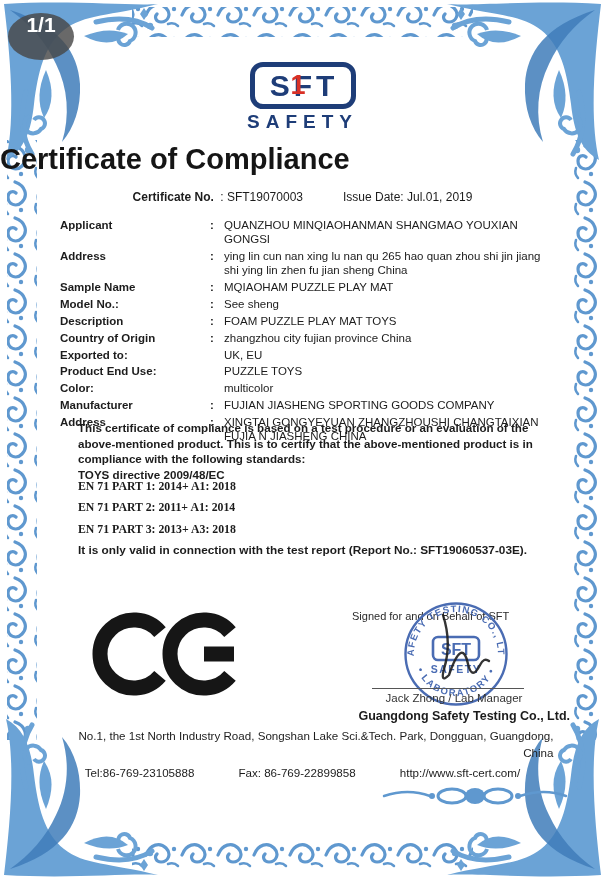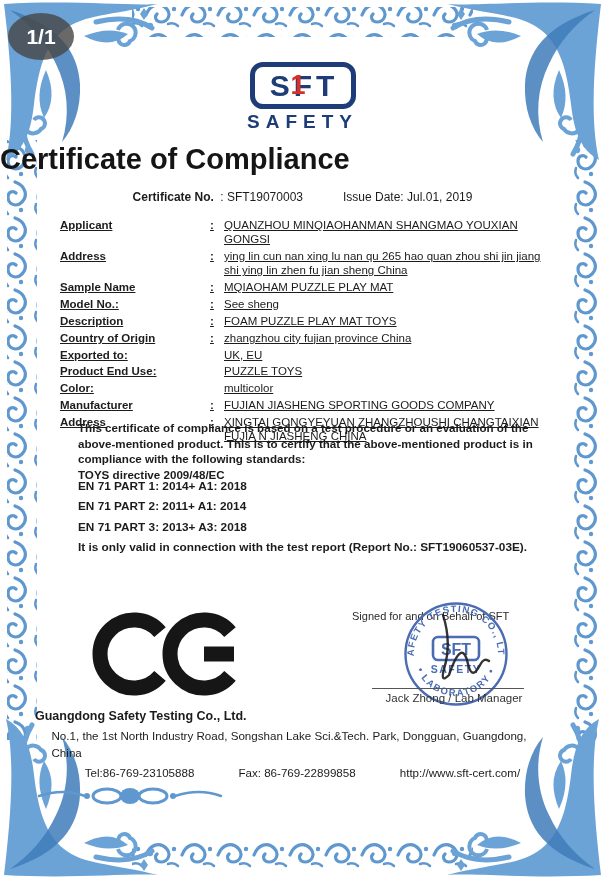--- a/index.html
+++ b/index.html
@@ -11,59 +11,59 @@
     position: relative;
     overflow: hidden;
   }
   .border-svg { position: absolute; inset: 0; z-index: 1; }
   .content { position: absolute; inset: 0; z-index: 2; }
 
   .badge {
     position: absolute; left: 8px; top: 13px; width: 66px; height: 47px;
     background: rgba(72,72,72,0.82); border-radius: 50%;
     color: #fff; font-size: 21px; font-weight: bold;
-    display: flex; align-items: center; justify-content: center; z-index: 6;
+    display: flex; justify-content: center; z-index: 6;
   }
 
   .logo-wrap { position: absolute; top: 62px; left: 0; right: 0; display: flex; flex-direction: column; align-items: center; }
   .logo-box {
     position: relative; width: 106px; height: 47px;
     border: 5px solid #1e3d78; border-radius: 13px;
     display: flex; align-items: center; justify-content: center;
   }
   .logo-text { font-size: 30px; font-weight: bold; color: #1e3d78; letter-spacing: 4px; padding-left: 3px; }
   .logo-accent { position: absolute; left: 36px; top: 3px; color: #d93025; font-size: 27px; font-weight: bold; }
   .logo-sub { margin-top: 2px; font-size: 19px; font-weight: bold; color: #1e3d78; letter-spacing: 6px; }
 
   .title { position: absolute; top: 143px; width: 100%; text-align: left; font-size: 29px; font-weight: bold; color: #151515; }
 
   .certline { position: absolute; top: 190px; width: 100%; display: flex; justify-content: center; gap: 40px; font-size: 12px; }
   .certline .no-label { font-weight: bold; }
   .certline .no-value { margin-left: 3px; }
 
   .details { position: absolute; top: 218px; left: 60px; right: 50px; font-size: 11.5px; }
-  .drow { display: flex; margin-bottom: 2.6px; line-height: 1.24; text-decoration: underline; }
+  .drow { display: flex; margin-bottom: 2.6px; line-height: 1.24; }
   .dlabel { width: 150px; font-weight: bold; flex: none; }
   .dsep { width: 14px; font-weight: bold; flex: none; }
   .dvalue { flex: 1; }
 
   .statement-block { position: absolute; top: 420px; left: 78px; width: 468px; font-weight: bold; font-size: 11.6px; line-height: 1.35; }
   .standards { position: absolute; top: 479px; left: 78px; font-weight: bold; font-size: 11.8px; }
-  .standards .std-line { margin-bottom: 6.4px; }
+  .standards .std-line { margin-bottom: 6.4px; font-family: Liberation Serif, serif; }
   .validity { margin-top: 0.5px; }
 
   .ce-svg { position: absolute; left: 92px; top: 608px; }
 
   .sig-block { position: absolute; left: 348px; top: 593px; width: 212px; height: 132px; font-size: 11px; color: #2a2a2a; }
   .signed-for { position: absolute; top: 17px; left: 4px; white-space: nowrap; }
   .stamp-svg { position: absolute; left: 33px; top: 0; }
   .sig-line { position: absolute; top: 95px; left: 24px; width: 152px; border-top: 1.4px solid #555; }
   .signatory { position: absolute; top: 99px; left: 0; width: 100%; text-align: center; font-size: 11.5px; color: #333; }
 
-  .footer { position: absolute; top: 709px; left: 35px; right: 35px; text-align: left; }
+  .footer { position: absolute; top: 709px; left: 35px; right: 35px; text-align: right; }
   .f-company { font-weight: bold; font-size: 12.5px; margin-bottom: 4px; color: #1b1b1b; }
   .f-address { font-size: 11.6px; line-height: 1.5; width: 502px; margin: 0 auto; }
   .f-contact { margin-top: 4px; font-size: 11.6px; display: flex; justify-content: center; gap: 44px; }
   .f-flourish { margin-top: 7px; }
 </style>
 </head>
 <body>
 
 <svg class="border-svg" width="605" height="879" viewBox="0 0 605 879" xmlns="http://www.w3.org/2000/svg">
   <defs>

